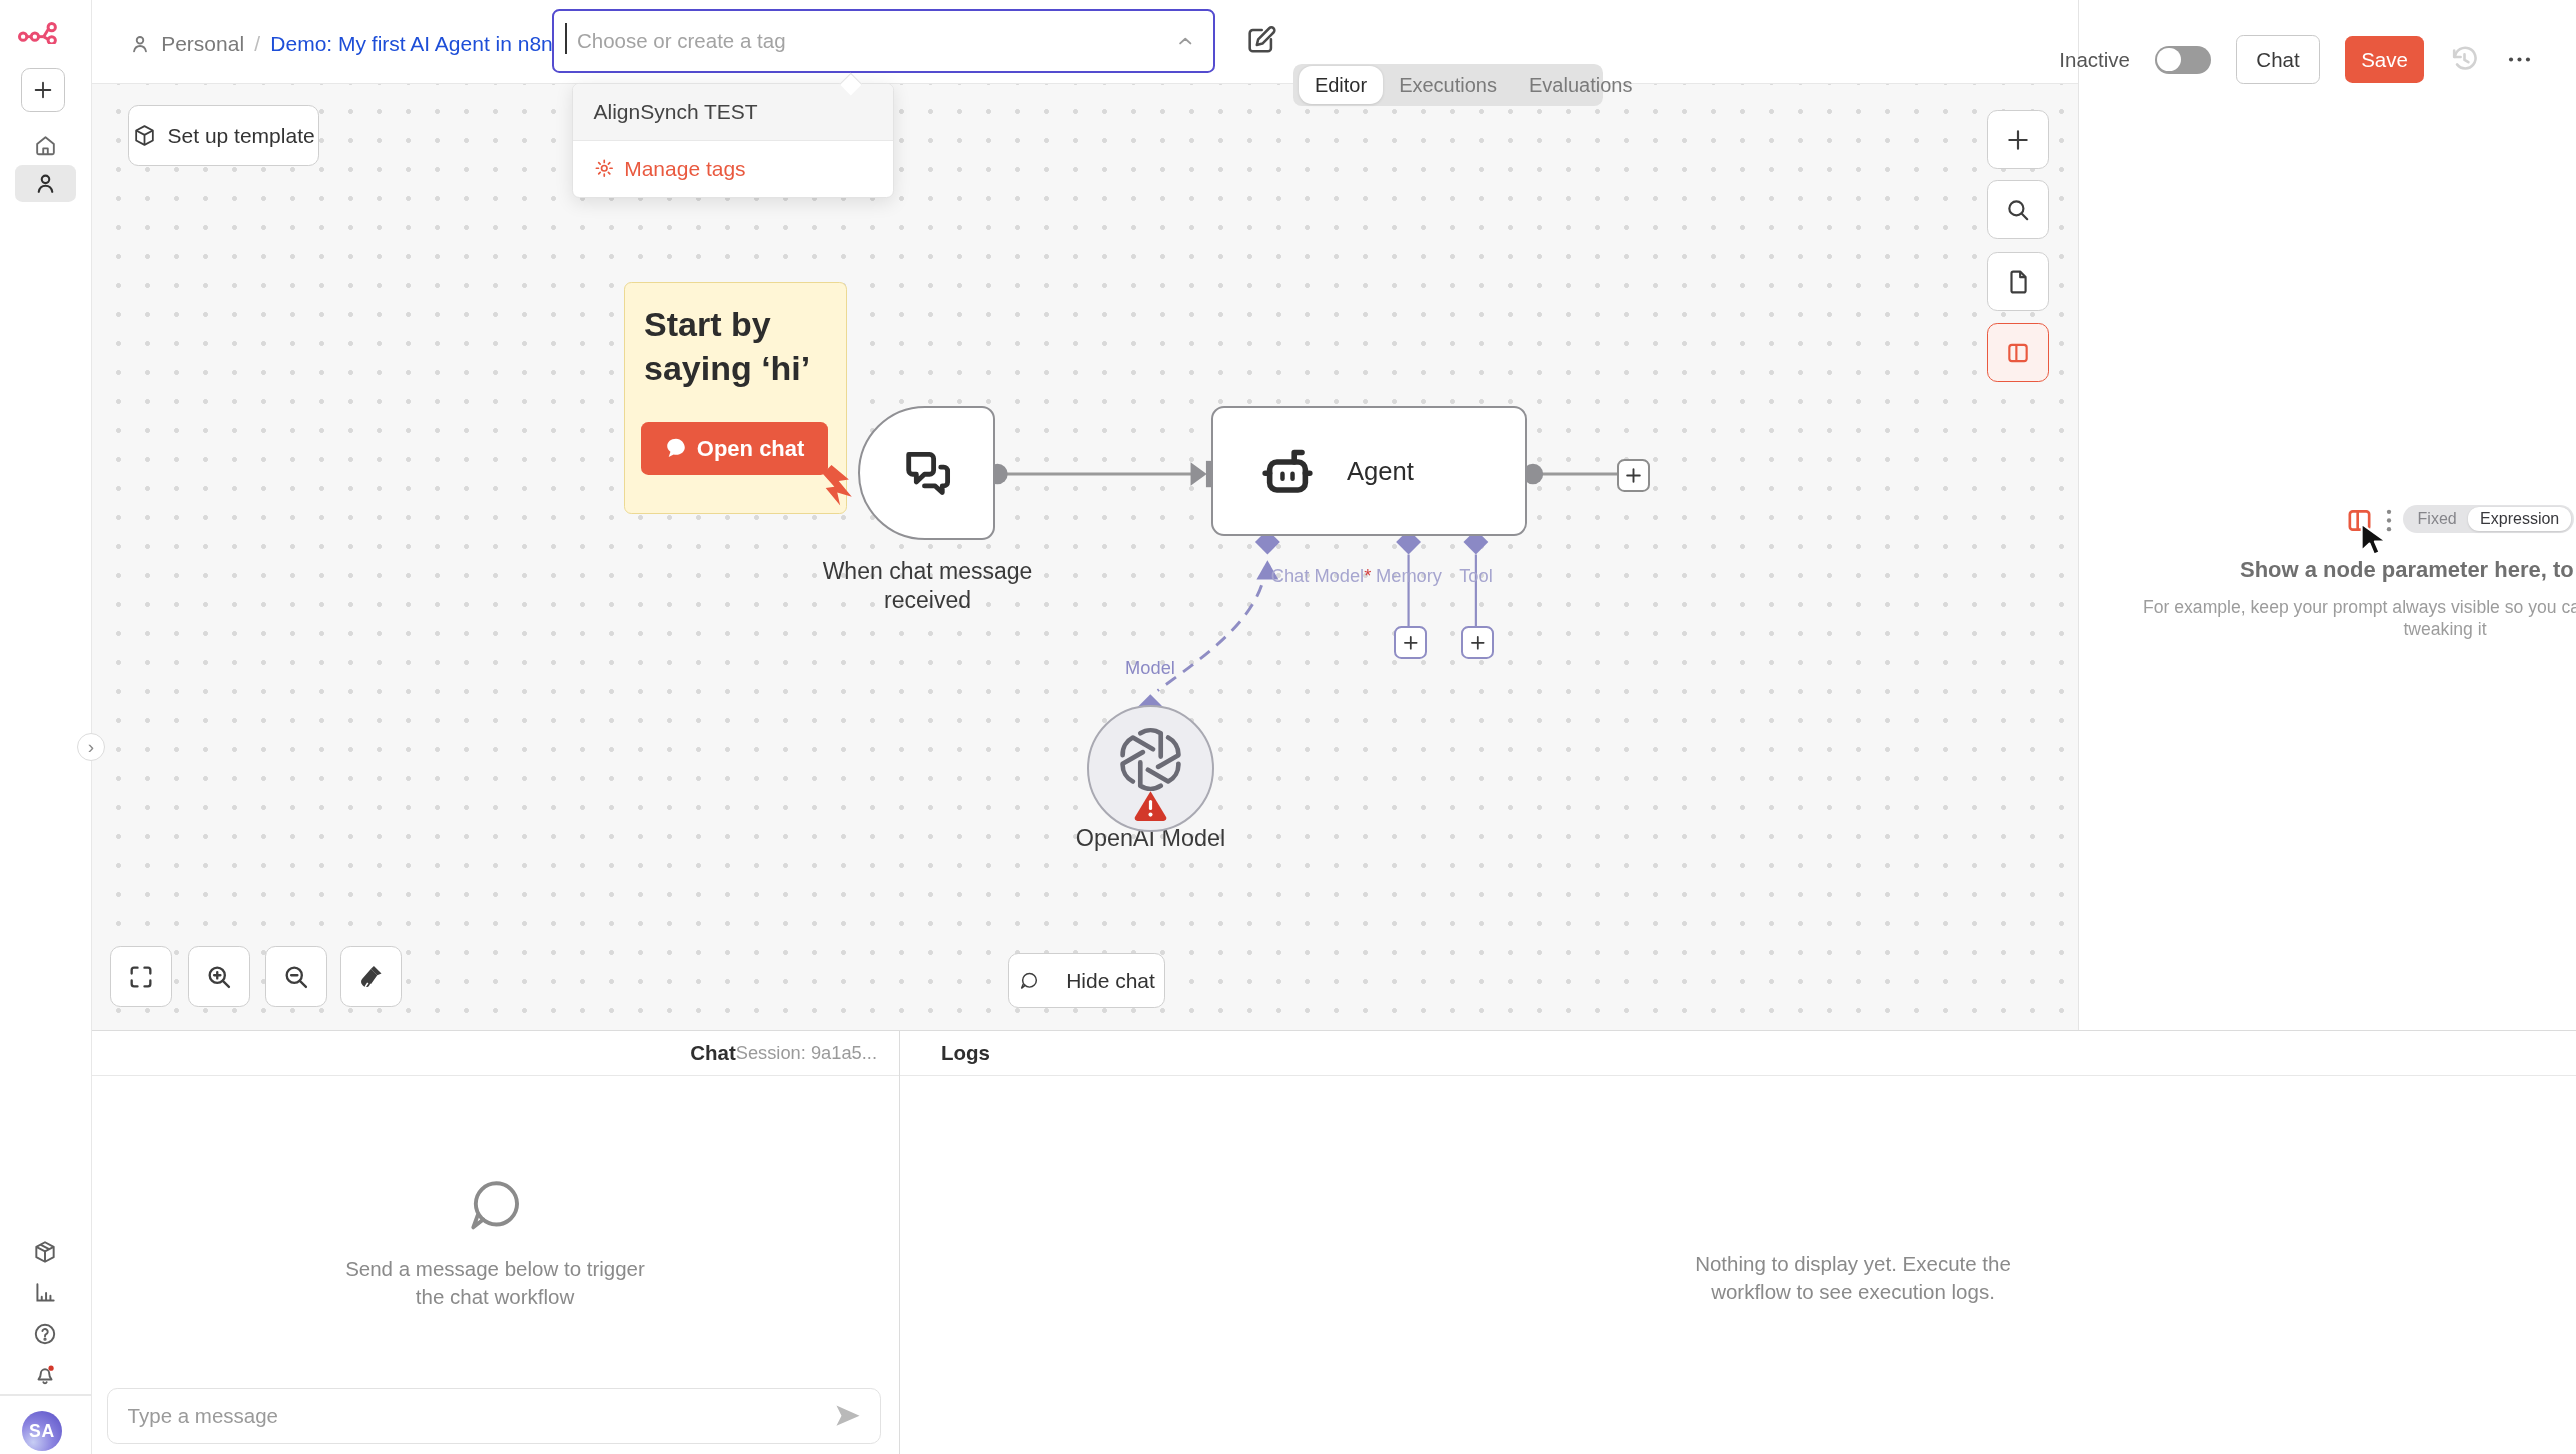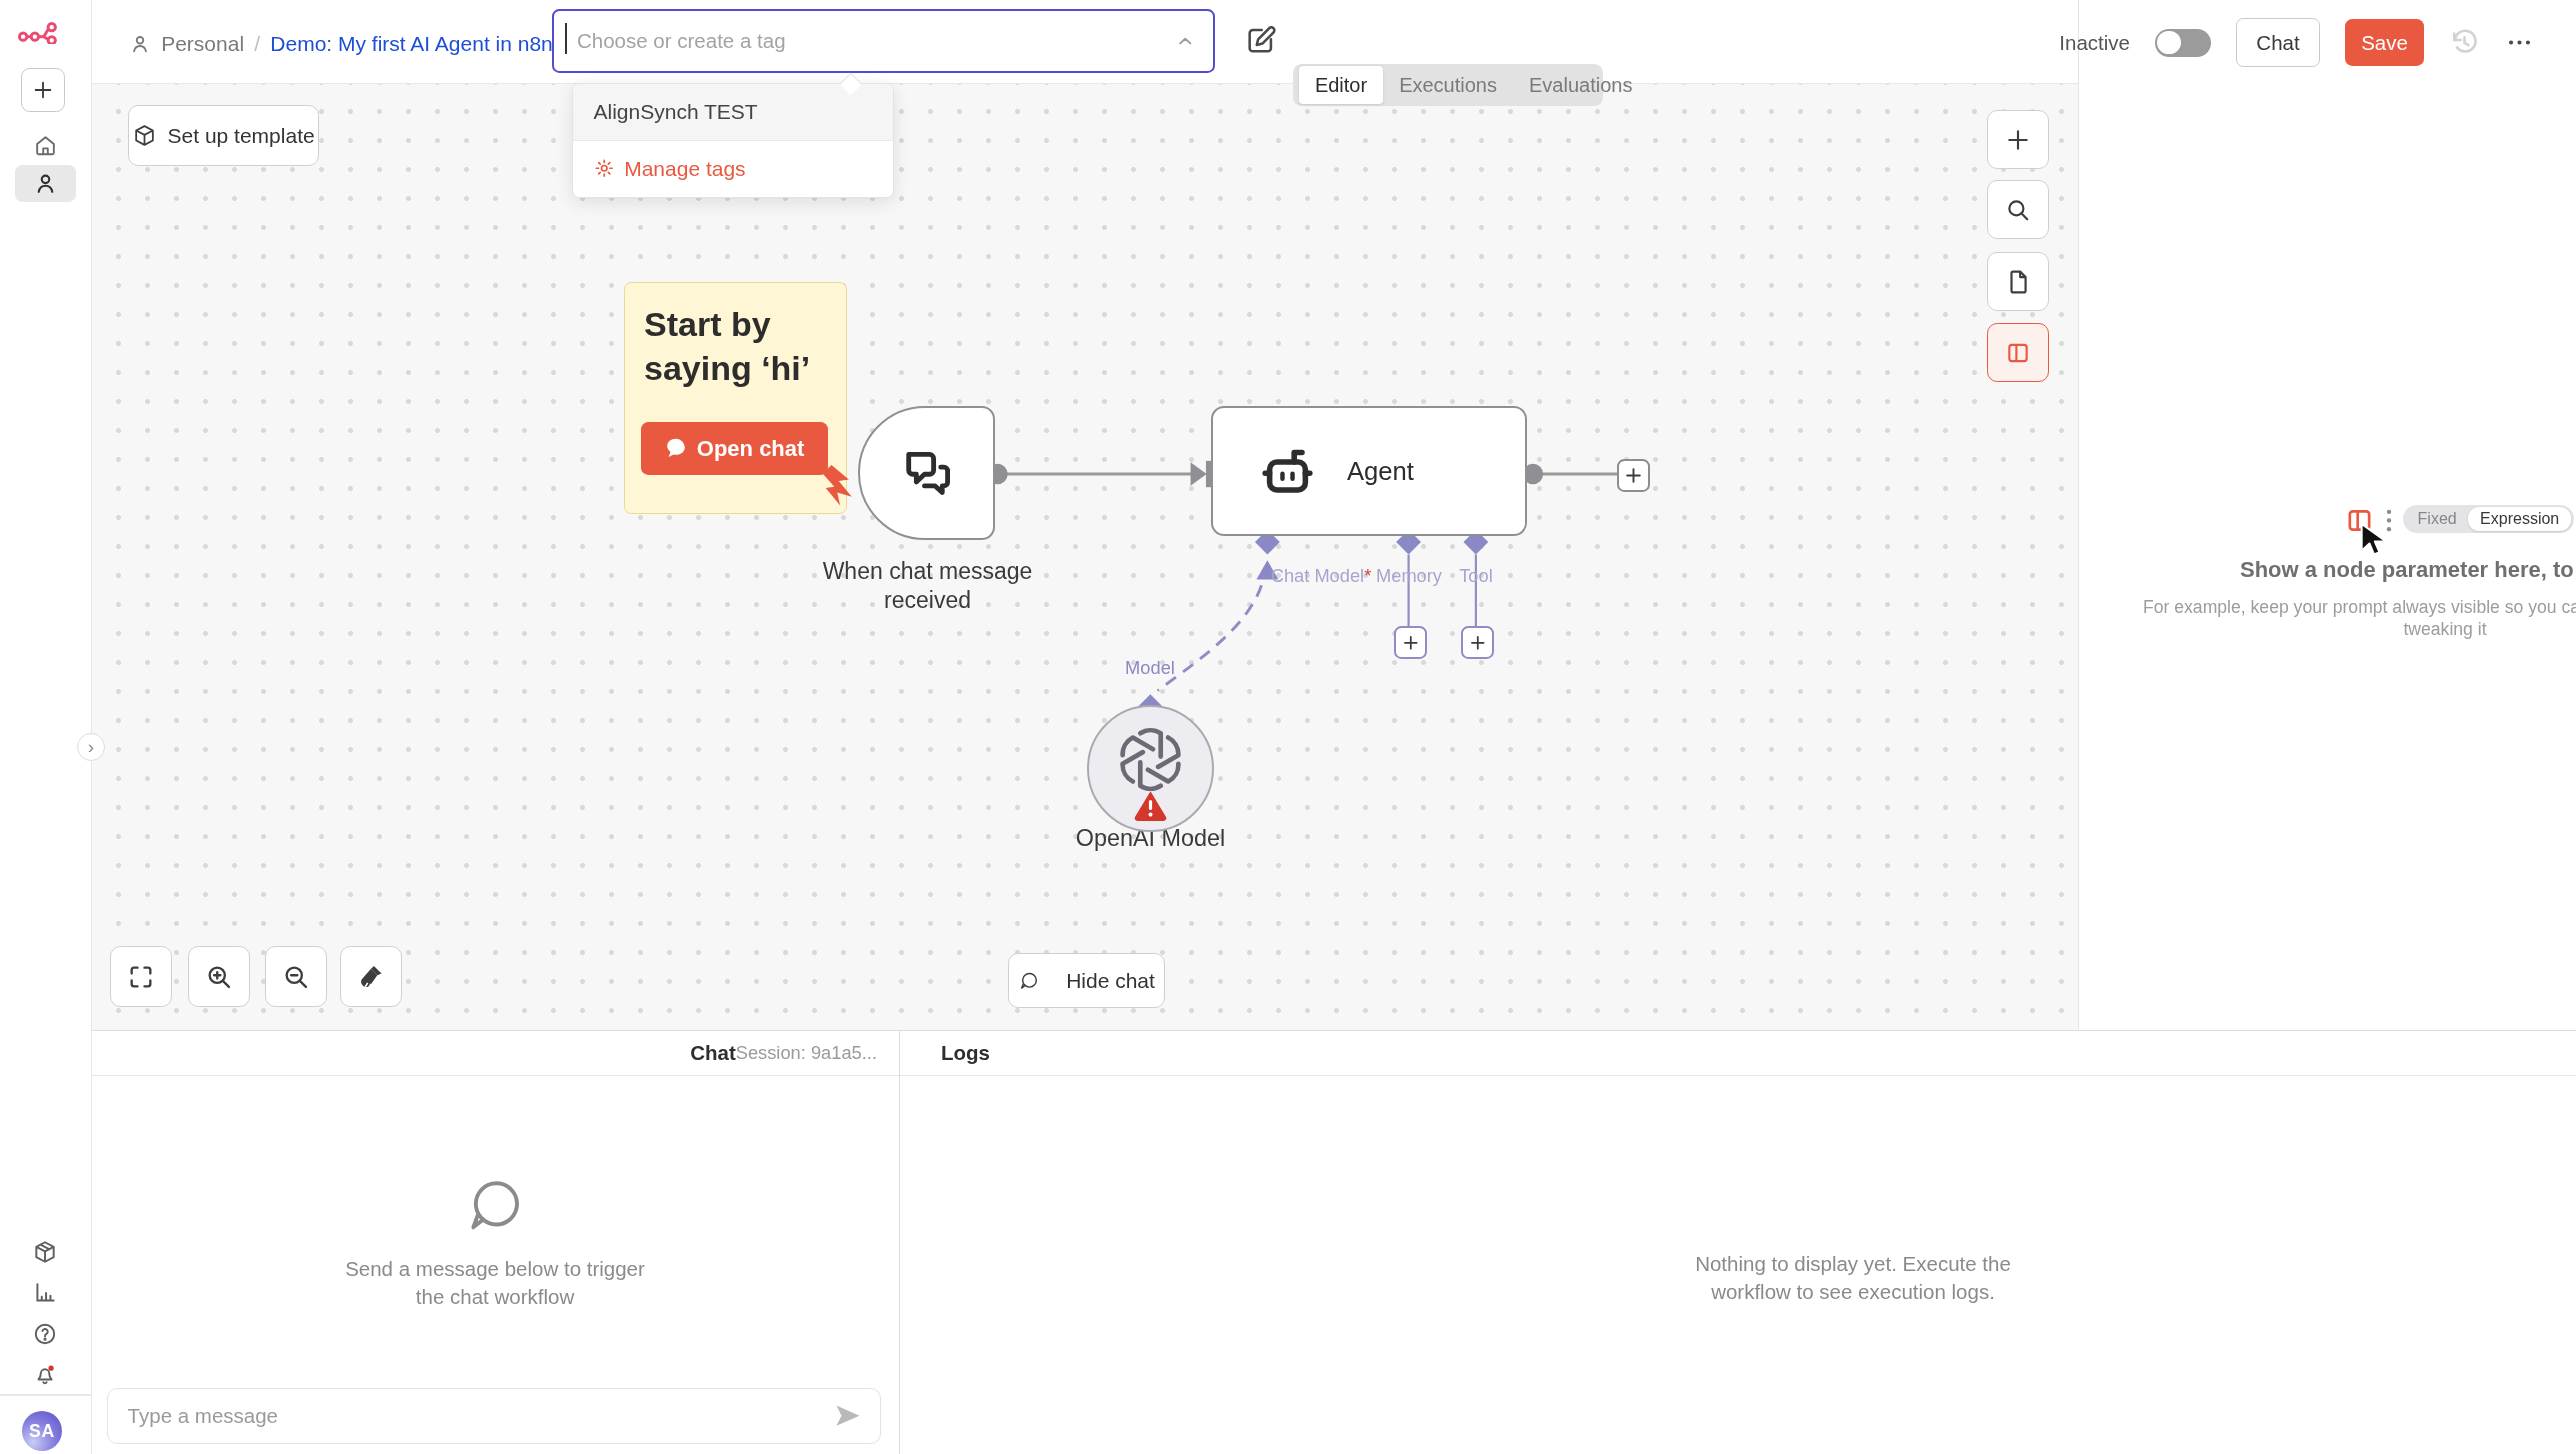--- a/index.html
+++ b/index.html
@@ -31,27 +31,27 @@
            display:flex;align-items:center;}
   #tag-input{border:none;outline:none;flex:1;font-size:20.5px;color:#3a3a3a;margin-left:21px;background:transparent;
              font-family:"Liberation Sans","DejaVu Sans",sans-serif;}
   #tag-input::placeholder{color:#a3a3a3;}
   #caret{left:565px;top:23.4px;width:1.5px;height:31px;background:#333;z-index:7;}
   #dropdown{left:572px;top:83px;width:320px;background:#fff;border:0.7px solid #e3e3e3;border-radius:7.3px;z-index:8;
             box-shadow:0 4.4px 17.6px rgba(0,0,0,.10);overflow:hidden;}
   #notch{left:843px;top:76px;width:14.6px;height:14.6px;background:#fff;border-left:0.7px solid #e3e3e3;border-top:0.7px solid #e3e3e3;
          transform:rotate(45deg);z-index:9;}
   .dd-item{height:56px;display:flex;align-items:center;padding-left:20.5px;font-size:21px;color:#444;cursor:pointer;}
-  #hdr-right{top:18px;right:42px;display:flex;align-items:center;gap:25px;z-index:6;margin-left:20px;}
+  #hdr-right{top:35px;right:42px;display:flex;align-items:center;gap:25px;z-index:6;margin-left:20px;}
   .btn{display:flex;align-items:center;justify-content:center;border-radius:7.3px;font-size:20.5px;cursor:pointer;}
   #share-btn{width:82px;height:47px;background:#fff;border:1.5px solid #c9c9c9;color:#3a3a3a;}
   #save-btn{width:79px;height:47px;background:#e9593f;color:#fff;border:none;}
   #tabs{left:1293px;top:64px;width:310px;height:42px;background:#e2e2e2;border-radius:8.8px;z-index:5;
         display:flex;align-items:center;padding:0 5.9px;box-sizing:border-box;}
-  .tab{font-size:20px;color:#7a7a7a;padding:7.3px 16px;border-radius:4px;cursor:pointer;white-space:nowrap;}
+  .tab{font-size:20px;color:#7a7a7a;padding:7.3px 16px;border-radius:13px;cursor:pointer;white-space:nowrap;}
   .tab.active{background:#fff;color:#2c2c2c;box-shadow:0 0.7px 2.9px rgba(0,0,0,.12);}
   
   #sticky{left:533px;top:282px;width:221px;height:230px;background:#fff6d6;border:1.5px solid #ecd993;border-radius:7.3px;z-index:2;}
   #sticky h1{margin:19px 0 0 19px;font-size:34px;line-height:44px;color:#2d2d2d;font-weight:bold;}
   #openchat-btn{left:16px;top:139px;width:187px;height:53px;background:#e9593f;border-radius:7.3px;color:#fff;
                 font-size:22px;font-weight:bold;display:flex;align-items:center;justify-content:center;gap:10.2px;cursor:pointer;}
   
   #ndv{left:2078px;top:0;width:498px;height:1030px;background:#fff;border-left:1.5px solid #e4e4e4;overflow:hidden;z-index:4;}
   #mode-pill{left:324px;top:505px;height:28px;background:#e4e4e6;border-radius:14px;display:flex;align-items:center;padding:0 2.9px;}
   #mode-pill .opt{font-size:16px;color:#85858a;padding:2.9px 11.7px;border-radius:11px;cursor:pointer;white-space:nowrap;}

